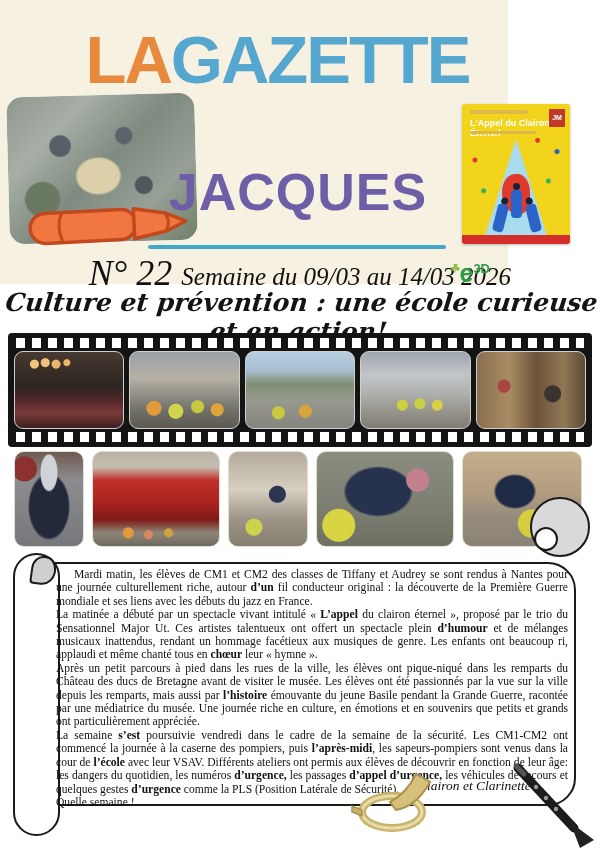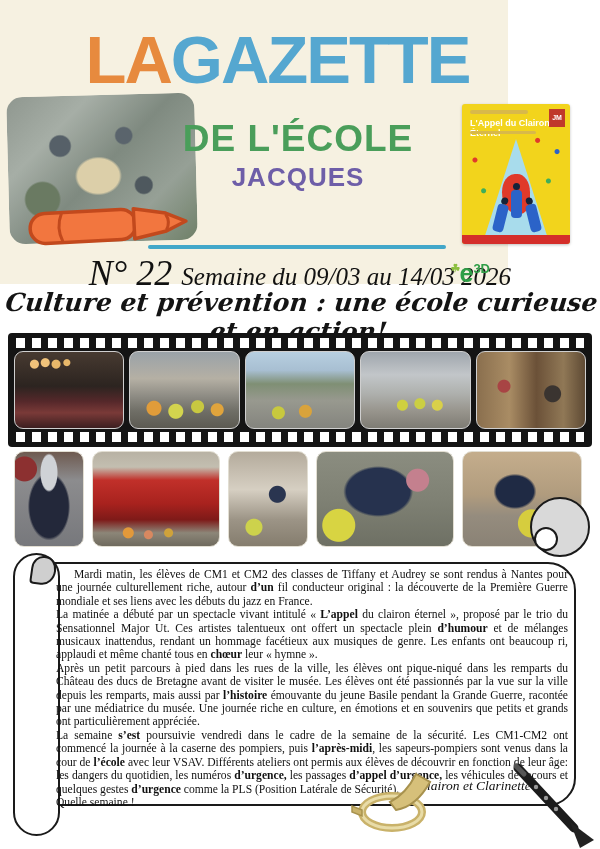--- a/index.html
+++ b/index.html
@@ -12,21 +12,21 @@
   .masthead{position:absolute;left:0;top:26px;width:555px;text-align:center;
             font-family:"Liberation Sans", sans-serif;font-weight:800;font-size:67px;
             letter-spacing:-2px;line-height:1;}
   .t-la{color:#e78a3e;}
   .t-gazette{color:#55a7d0;}
 
   .mast2{position:absolute;left:0;top:118px;width:596px;text-align:center;
          font-family:"Liberation Sans", sans-serif;font-weight:800;font-size:37px;
          color:#4a9e5a;letter-spacing:1px;}
   .mast3{position:absolute;left:0;top:162px;width:596px;text-align:center;
-         font-family:"Liberation Sans", sans-serif;font-weight:800;font-size:26px;
+         font-family:"Liberation Sans", sans-serif;font-weight:800;font-size:52px;
          color:#6e5ea8;letter-spacing:1px;}
   .mast4{position:absolute;left:0;top:207px;width:596px;text-align:center;
          font-family:"Liberation Sans", sans-serif;font-weight:800;font-size:40px;
          color:#6e5ea8;letter-spacing:1px;}
   .underline{position:absolute;left:148px;top:245px;width:298px;height:4px;
              background:#42a7c9;border-radius:2px;}
 
   .castle{position:absolute;left:8px;top:95px;width:188px;height:147px;border-radius:16px;
           transform:rotate(-1.5deg);
           background:
@@ -179,21 +179,20 @@
         <rect x="4" y="12" rx="15" ry="15" width="106" height="30" fill="#f2763f" stroke="#c2491d" stroke-width="3.5"></rect>
         <path d="M108,12 L140,18 L160,27 L140,36 L108,42 Z" fill="#f2763f" stroke="#c2491d" stroke-width="3.5" stroke-linejoin="round"></path>
         <path d="M36,13 C32,22 32,32 36,41" fill="none" stroke="#c2491d" stroke-width="3"></path>
         <path d="M140,19 C143,24 143,30 140,35" fill="none" stroke="#c2491d" stroke-width="3"></path>
       </svg>
     </div>
 
     <div class="masthead">
       <span class="t-la">LA</span><span class="t-gazette">GAZETTE</span>
     </div>
-    <div class="mast2">DE L'ÉCOLE</div>
     <div class="mast3">JACQUES</div>
     <div class="underline"></div>
 
     <div class="book">
       <div class="confetti"></div>
       <div class="book-topline"></div>
       <div class="book-title">L'Appel du Clairon Éternel</div>
       <div class="book-subline"></div>
       <div class="jm-box">JM</div>
       <div class="book-curtain"></div>

